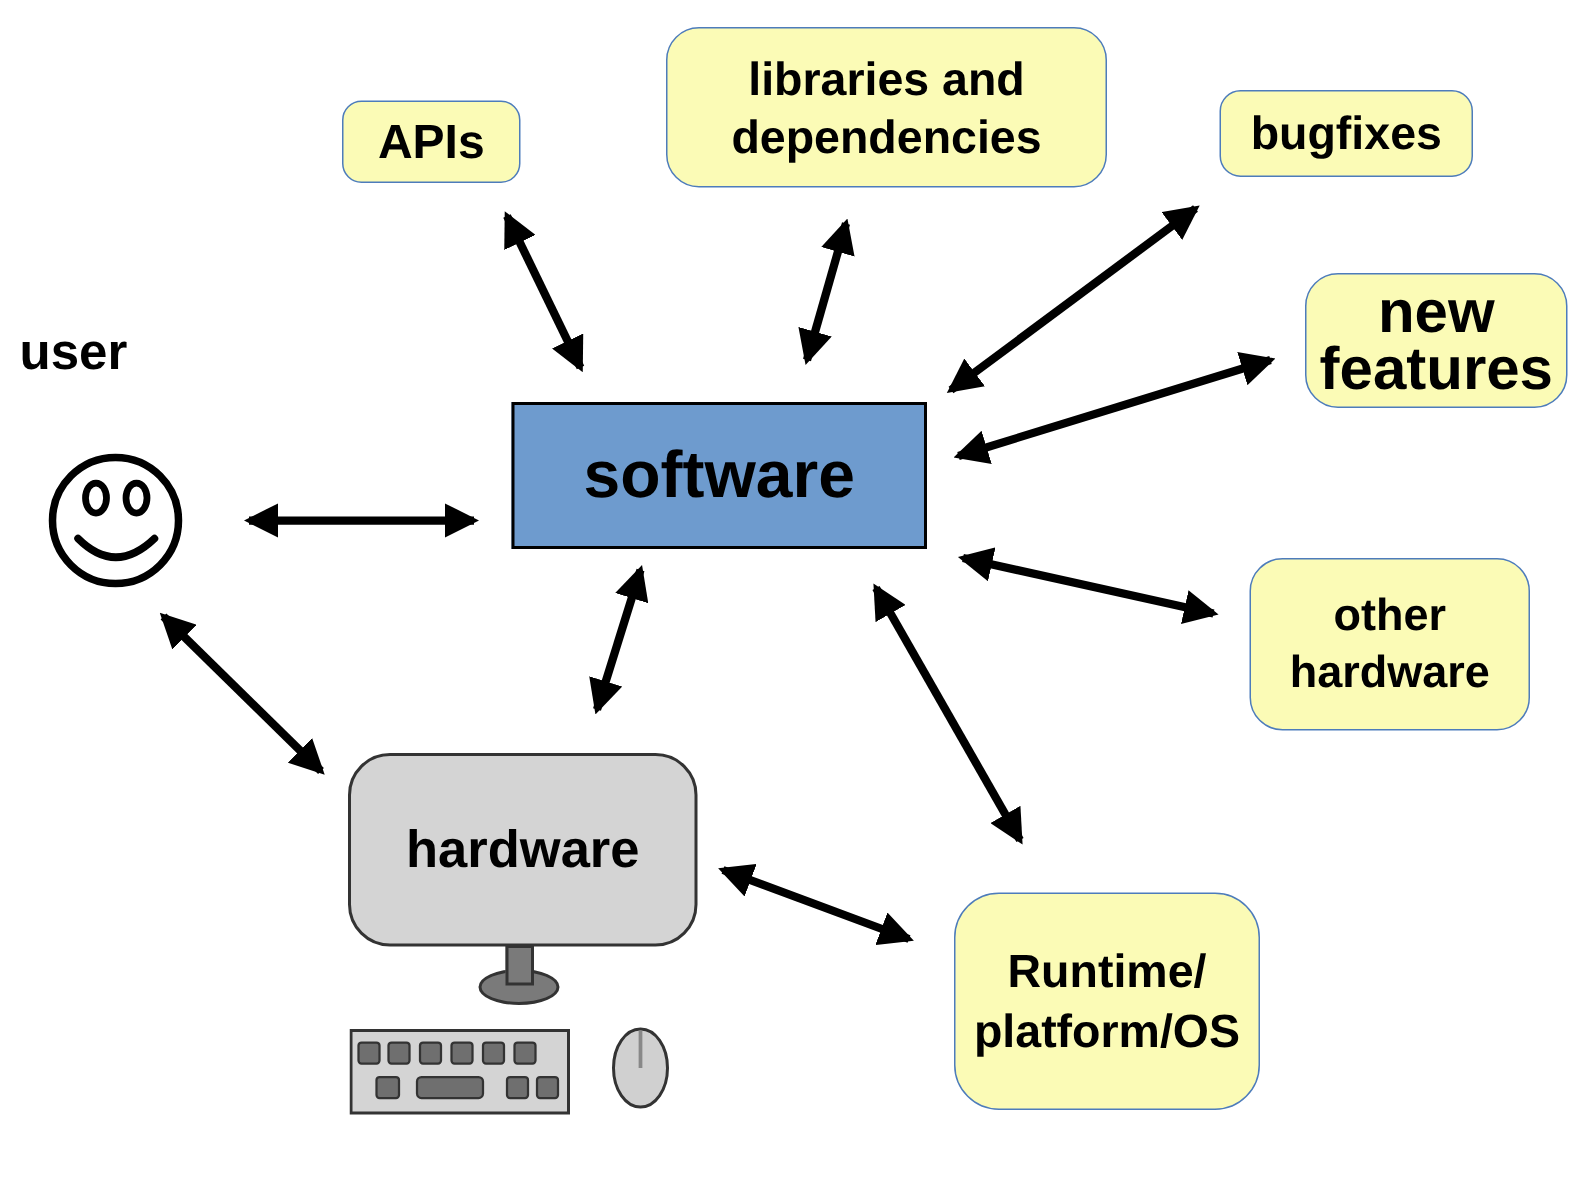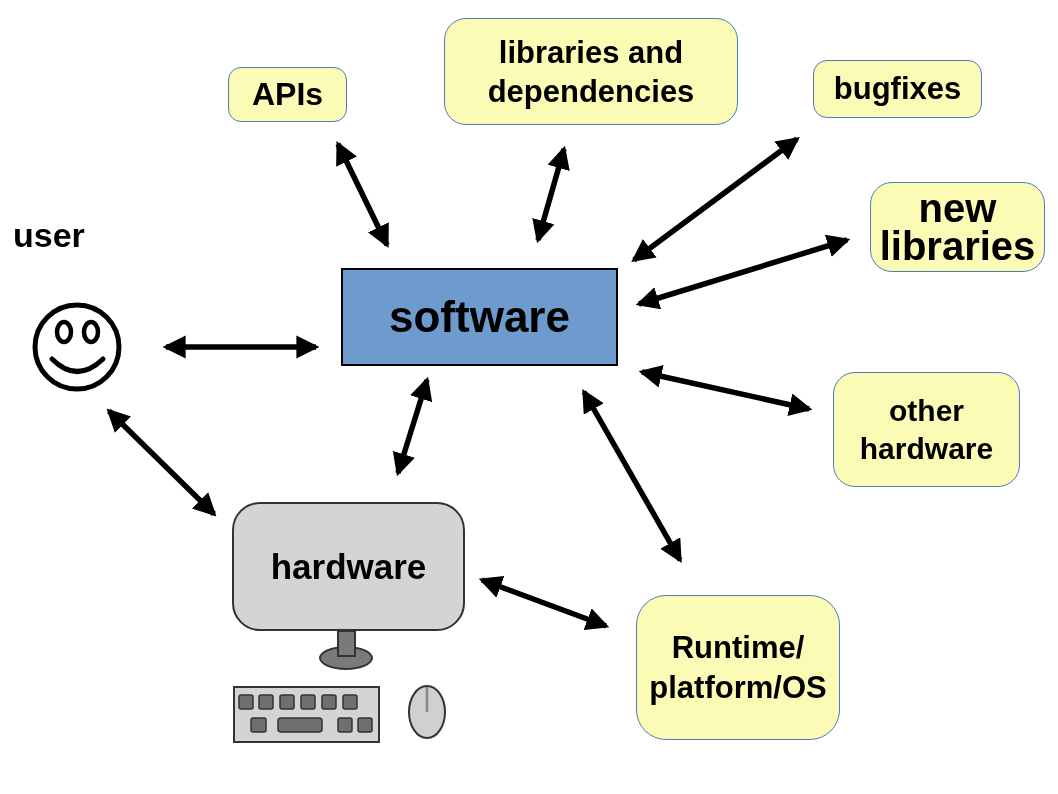--- a/index.html
+++ b/index.html
@@ -116,21 +116,21 @@
     <span>libraries and</span>
     <span>dependencies</span>
   </div>
 
   <div class="box yellow bugfixes">
     <span>bugfixes</span>
   </div>
 
   <div class="box yellow new-features">
     <span>new</span>
-    <span>libraries</span>
+    <span>features</span>
   </div>
 
   <div class="box yellow other-hardware">
     <span>other</span>
     <span>hardware</span>
   </div>
 
   <div class="box yellow runtime">
     <span>Runtime/</span>
     <span>platform/OS</span>

